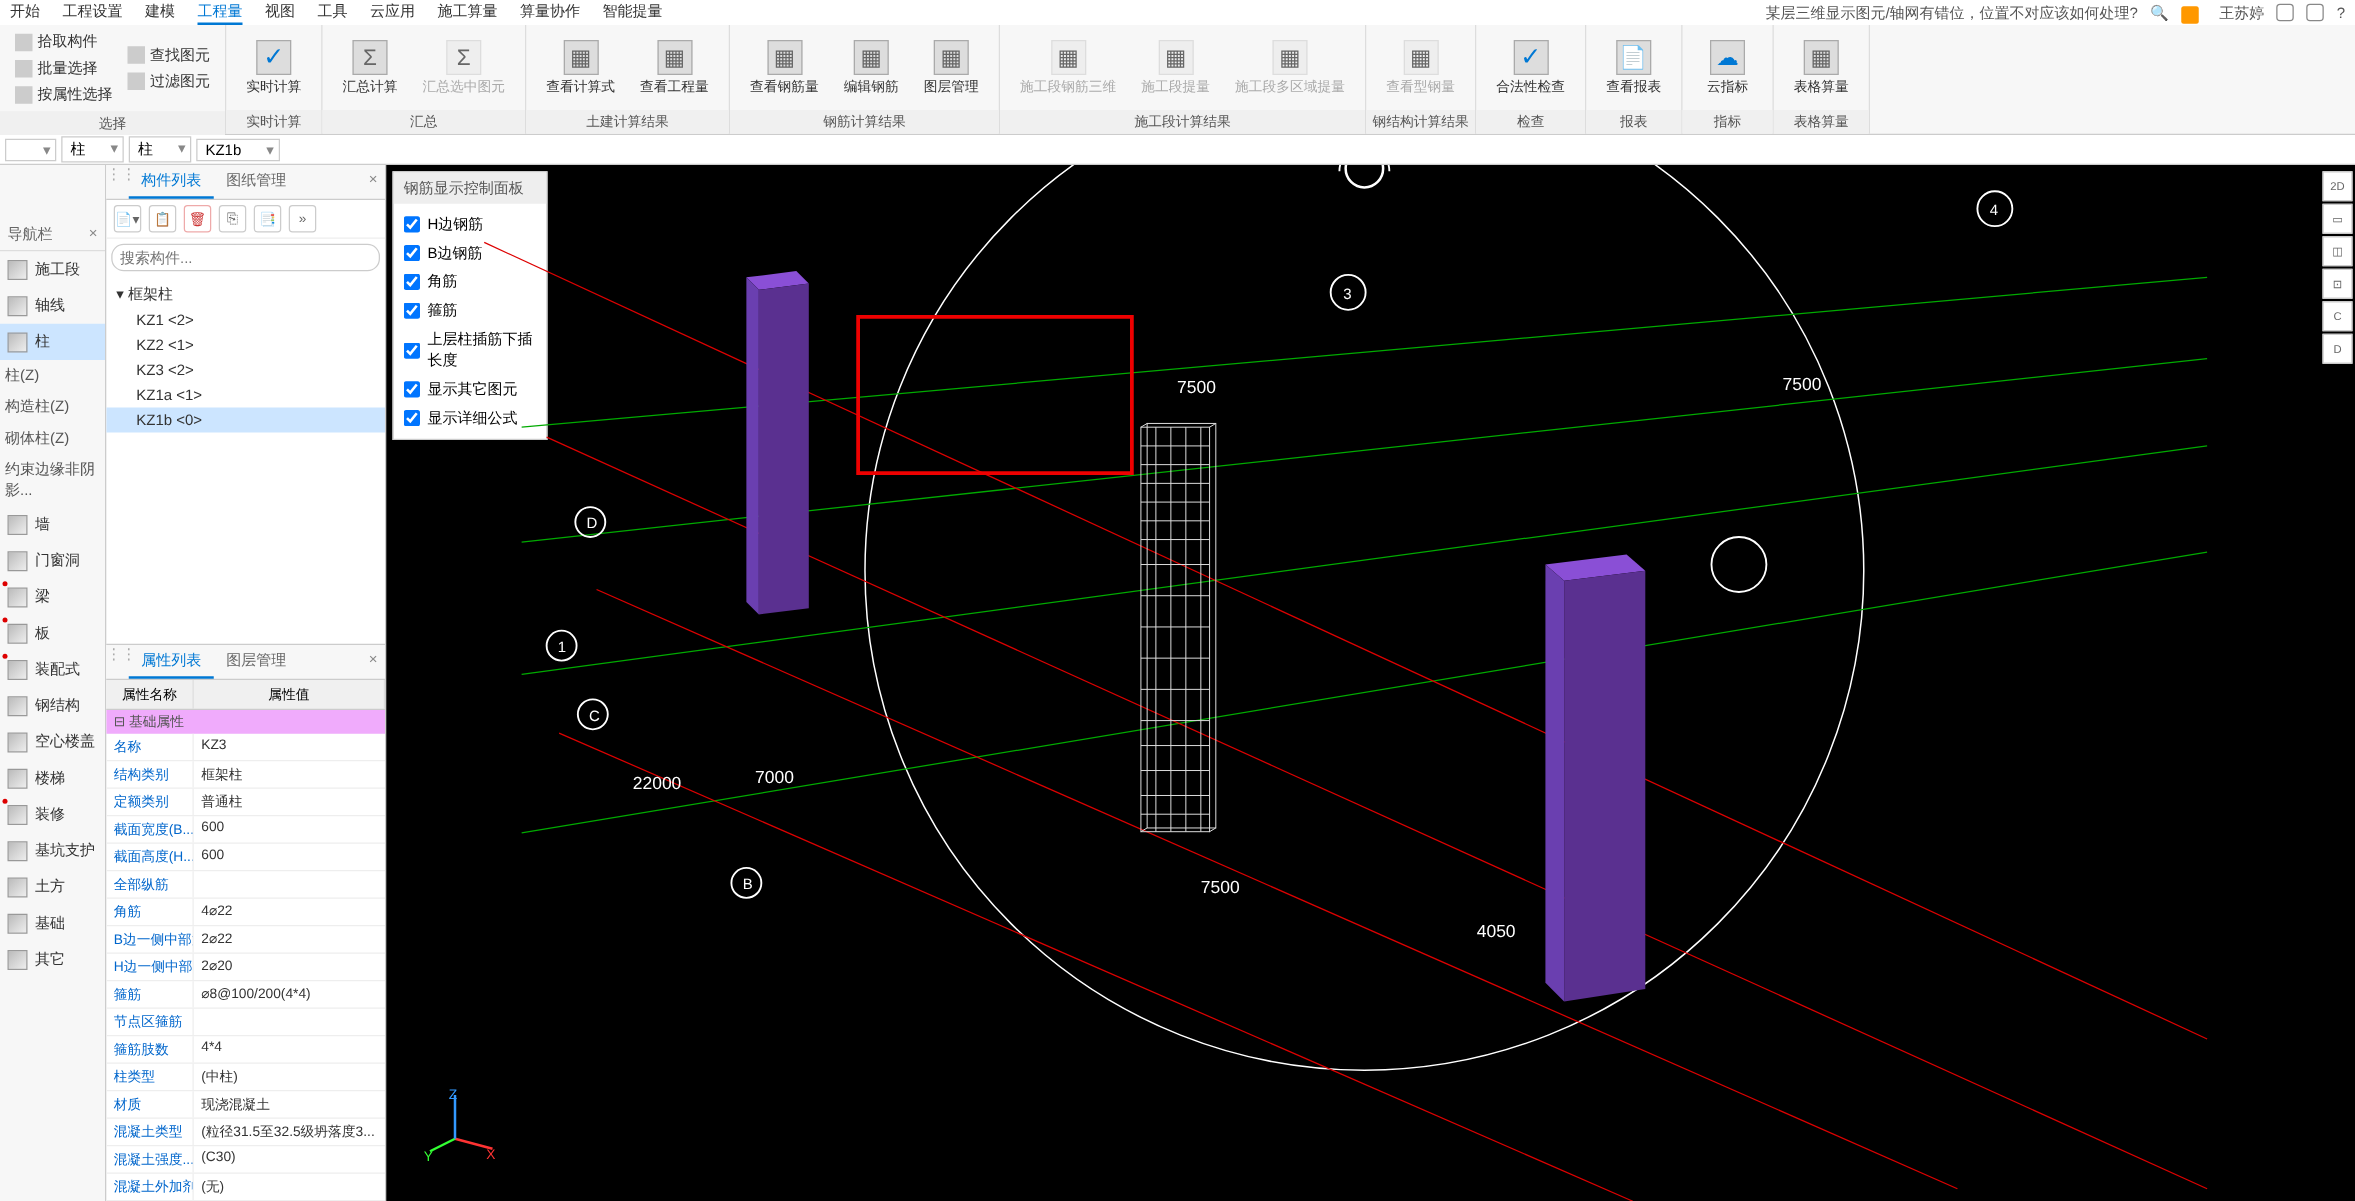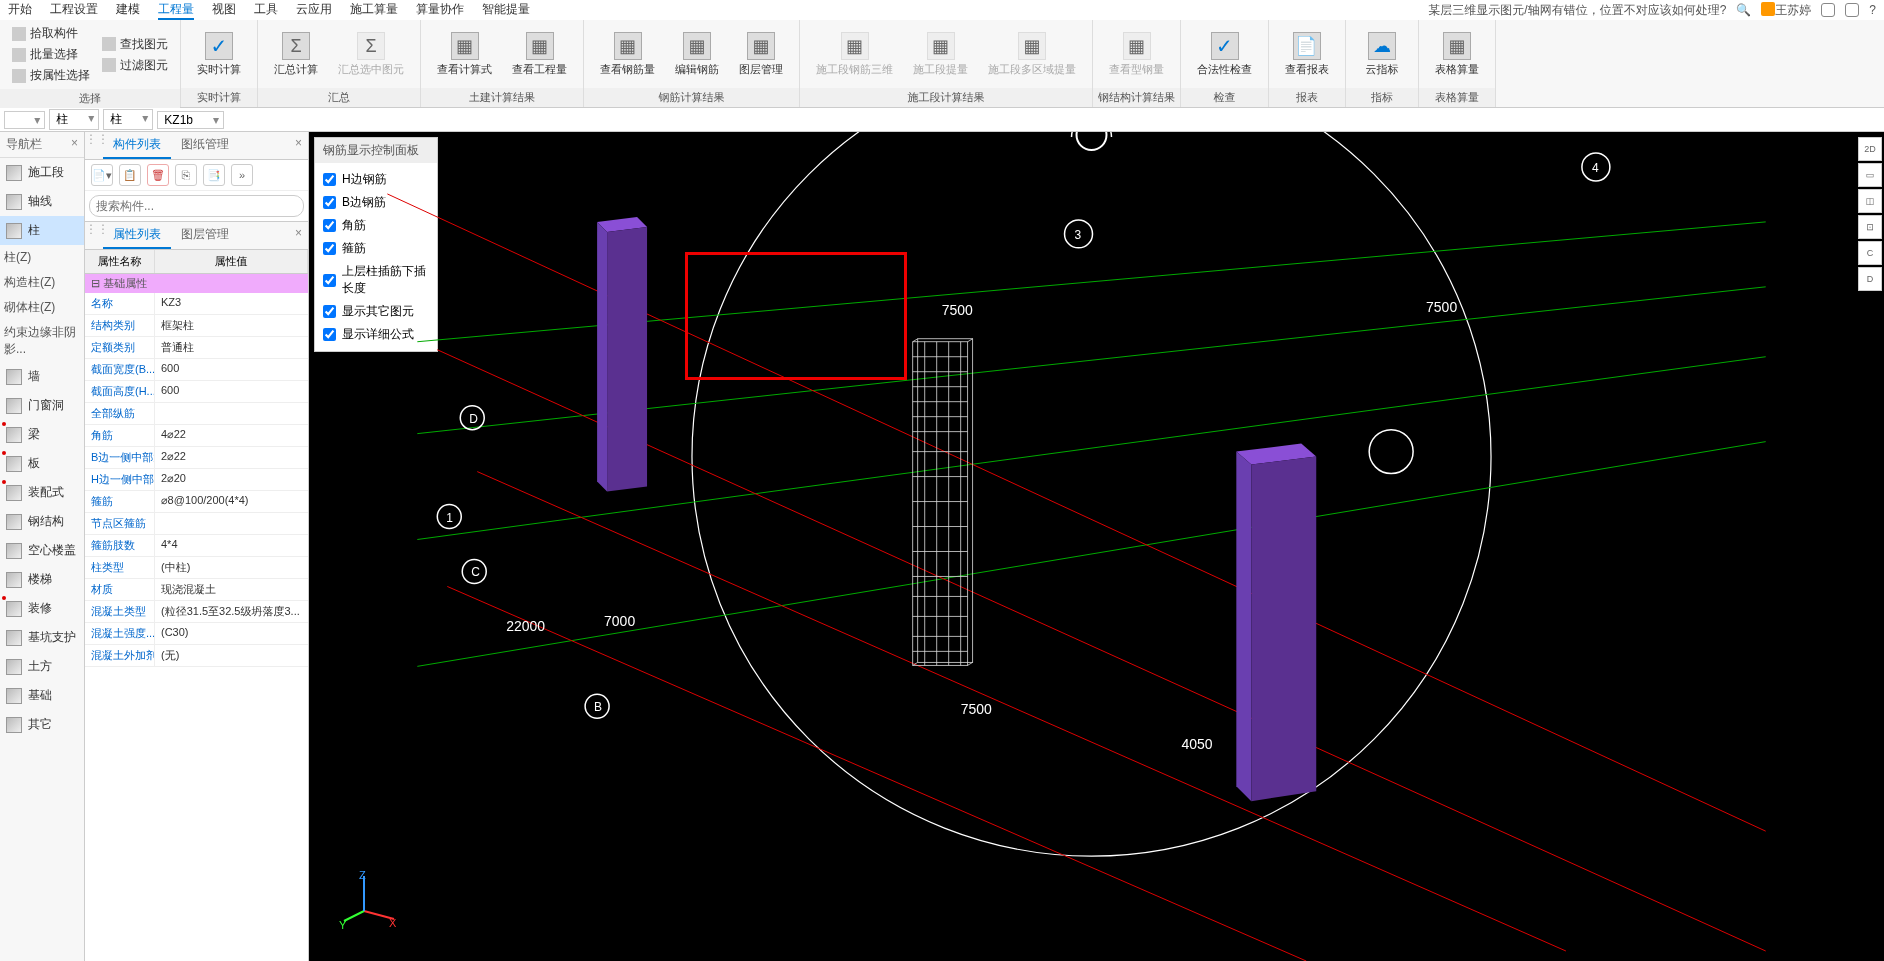--- a/index.html
+++ b/index.html
@@ -4,21 +4,21 @@
 <style>
 * { margin: 0; padding: 0; box-sizing: border-box; font-family: "Microsoft YaHei", sans-serif; }
 body { width: 1884px; height: 961px; background: #fff; overflow: hidden; position: relative; }
 
 
 .top-header { height: 20px; display: flex; justify-content: space-between; align-items: center; padding: 0 8px; font-size: 12px; }
 .menu-bar { display: flex; gap: 18px; }
 .menu-item { cursor: pointer; color: #333; }
 .menu-item.active { color: #0078d4; border-bottom: 2px solid #0078d4; font-weight: 500; }
 .header-right { display: flex; align-items: center; gap: 10px; color: #555; }
-.user-badge { display: flex; align-items: flex-start; gap: 0; }
+.user-badge { display: flex; align-items: flex-end; gap: 16px; }
 .user-icon { width: 14px; height: 14px; background: #ff9800; border-radius: 2px; }
 .hdr-icon { width: 14px; height: 14px; border: 1px solid #888; border-radius: 3px; }
 
 
 .ribbon { height: 88px; display: flex; border-bottom: 1px solid #ccc; background: #f7f7f7; }
 .ribbon-group { display: flex; flex-direction: column; border-right: 1px solid #ddd; }
 .ribbon-buttons { flex: 1; display: flex; align-items: center; padding: 4px 8px; gap: 4px; }
 .ribbon-label { text-align: center; font-size: 11px; color: #555; padding: 2px 0; background: #f0f0f0; }
 .rb-small { display: flex; flex-direction: column; gap: 2px; }
 .rb-small-item { display: flex; align-items: center; gap: 4px; font-size: 12px; color: #333; cursor: pointer; padding: 1px 4px; white-space: nowrap; }
@@ -37,21 +37,21 @@
 
 .selector-row { height: 24px; display: flex; align-items: center; gap: 4px; padding: 0 4px; border-bottom: 1px solid #ccc; font-size: 12px; }
 .sel-dd { padding: 1px 30px 1px 6px; border: 1px solid #ccc; background: #fff; cursor: pointer; position: relative; }
 .sel-dd::after { content: "▾"; position: absolute; right: 4px; color: #888; }
 
 
 .main-area { display: flex; height: calc(961px - 20px - 88px - 24px); }
 
 
 .left-nav { width: 85px; border-right: 1px solid #ccc; background: #f7f7f7; overflow-y: auto; }
-.nav-title { display: flex; justify-content: space-between; padding: 4px 6px; font-size: 12px; color: #666; border-bottom: 1px solid #ddd; }
+.nav-title { display: flex; justify-content: space-between; padding: 4px 6px; font-size: 12px; color: #666; border-bottom: 1px solid #ddd; margin-top: 43px; }
 .nav-close { cursor: pointer; color: #888; }
 .nav-item { display: flex; align-items: center; gap: 6px; padding: 6px 6px; font-size: 12px; color: #333; cursor: pointer; }
 .nav-item.selected { background: #cce5ff; }
 .nav-sub { padding-left: 4px; font-size: 12px; color: #555; padding-top: 4px; padding-bottom: 4px; }
 .nav-icon { width: 16px; height: 16px; background: linear-gradient(135deg,#bbb,#eee); border: 1px solid #999; }
 .nav-dot { position: relative; }
 .nav-dot::before { content: ""; position: absolute; left: 2px; top: 2px; width: 4px; height: 4px; background: #d00; border-radius: 50%; }
 
 
 .comp-panel { width: 224px; border-right: 1px solid #ccc; display: flex; flex-direction: column; }
@@ -318,20 +318,30 @@
       <span class="tb-btn">📄▾</span>
       <span class="tb-btn">📋</span>
       <span class="tb-btn red">🗑</span>
       <span class="tb-btn">⎘</span>
       <span class="tb-btn">📑</span>
       <span class="tb-btn">»</span>
     </div>
     <div class="search-row">
       <input class="search-input" placeholder="搜索构件..." style="">
     </div>
+    <div class="tree">
+      <div class="tree-group">▾ <span>框架柱</span></div>
+      <div id="tree-items">
+          <div class="tree-item">KZ1 &lt;2&gt;</div>
+          <div class="tree-item">KZ2 &lt;1&gt;</div>
+          <div class="tree-item">KZ3 &lt;2&gt;</div>
+          <div class="tree-item">KZ1a &lt;1&gt;</div>
+          <div class="tree-item selected">KZ1b &lt;0&gt;</div>
+        </div>
+    </div>
 
     <div class="prop-panel">
       <div class="panel-tabs">
         <span class="panel-drag">⋮⋮</span>
         <span class="panel-tab active">属性列表</span>
         <span class="panel-tab">图层管理</span>
         <span class="panel-tab-close">×</span>
       </div>
       <div class="prop-header">
         <div class="prop-hname">属性名称</div>

